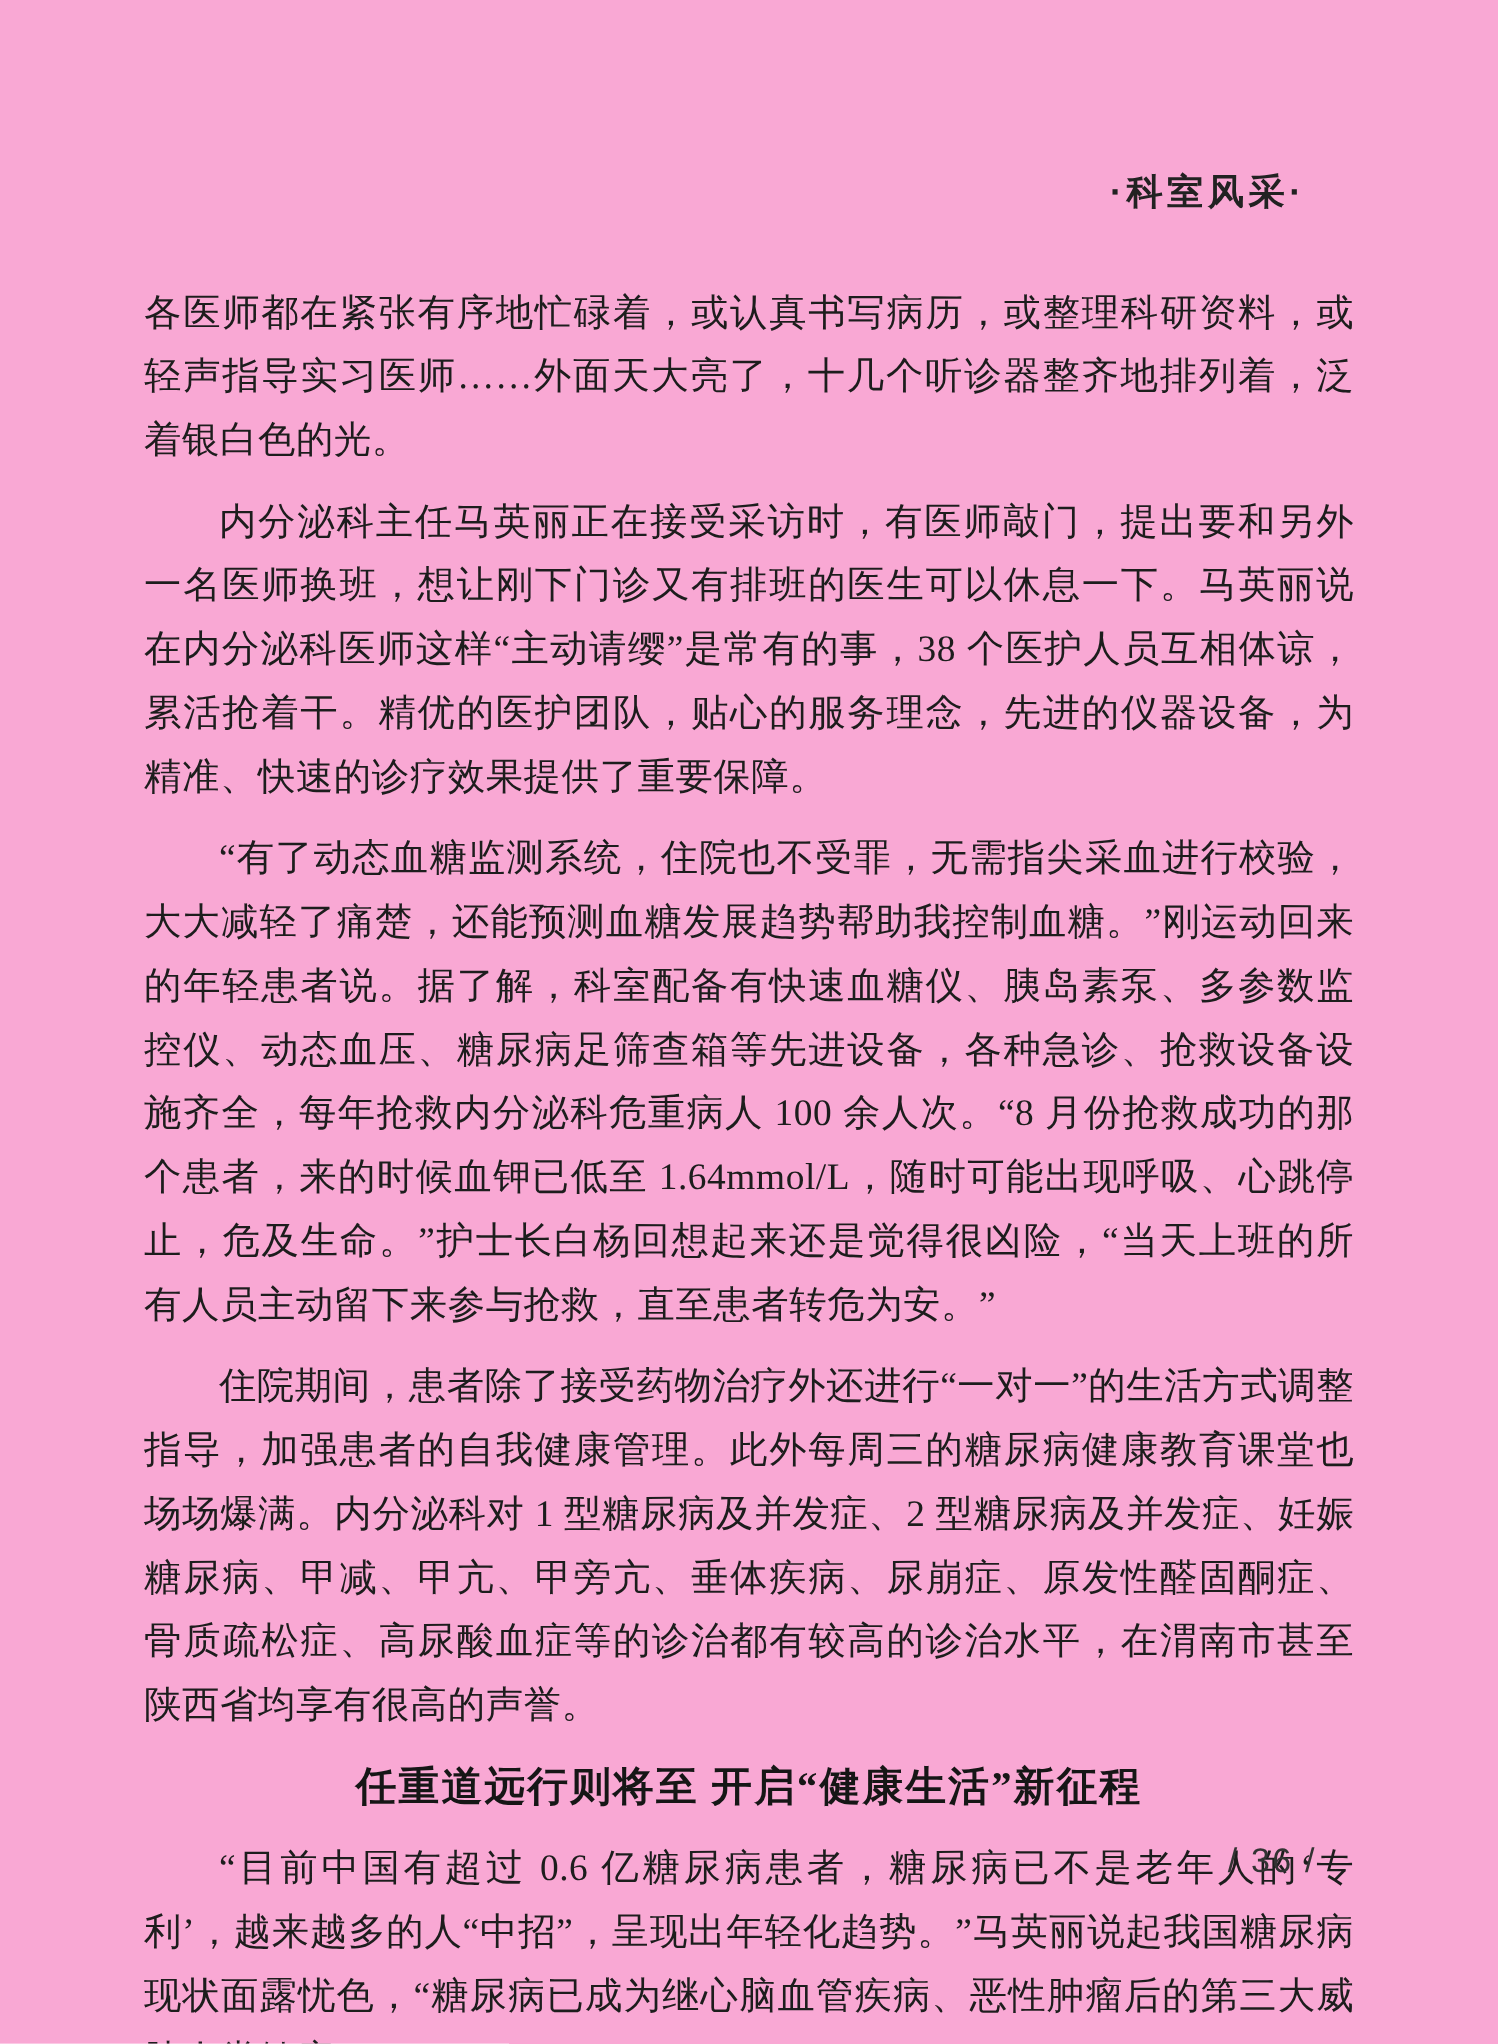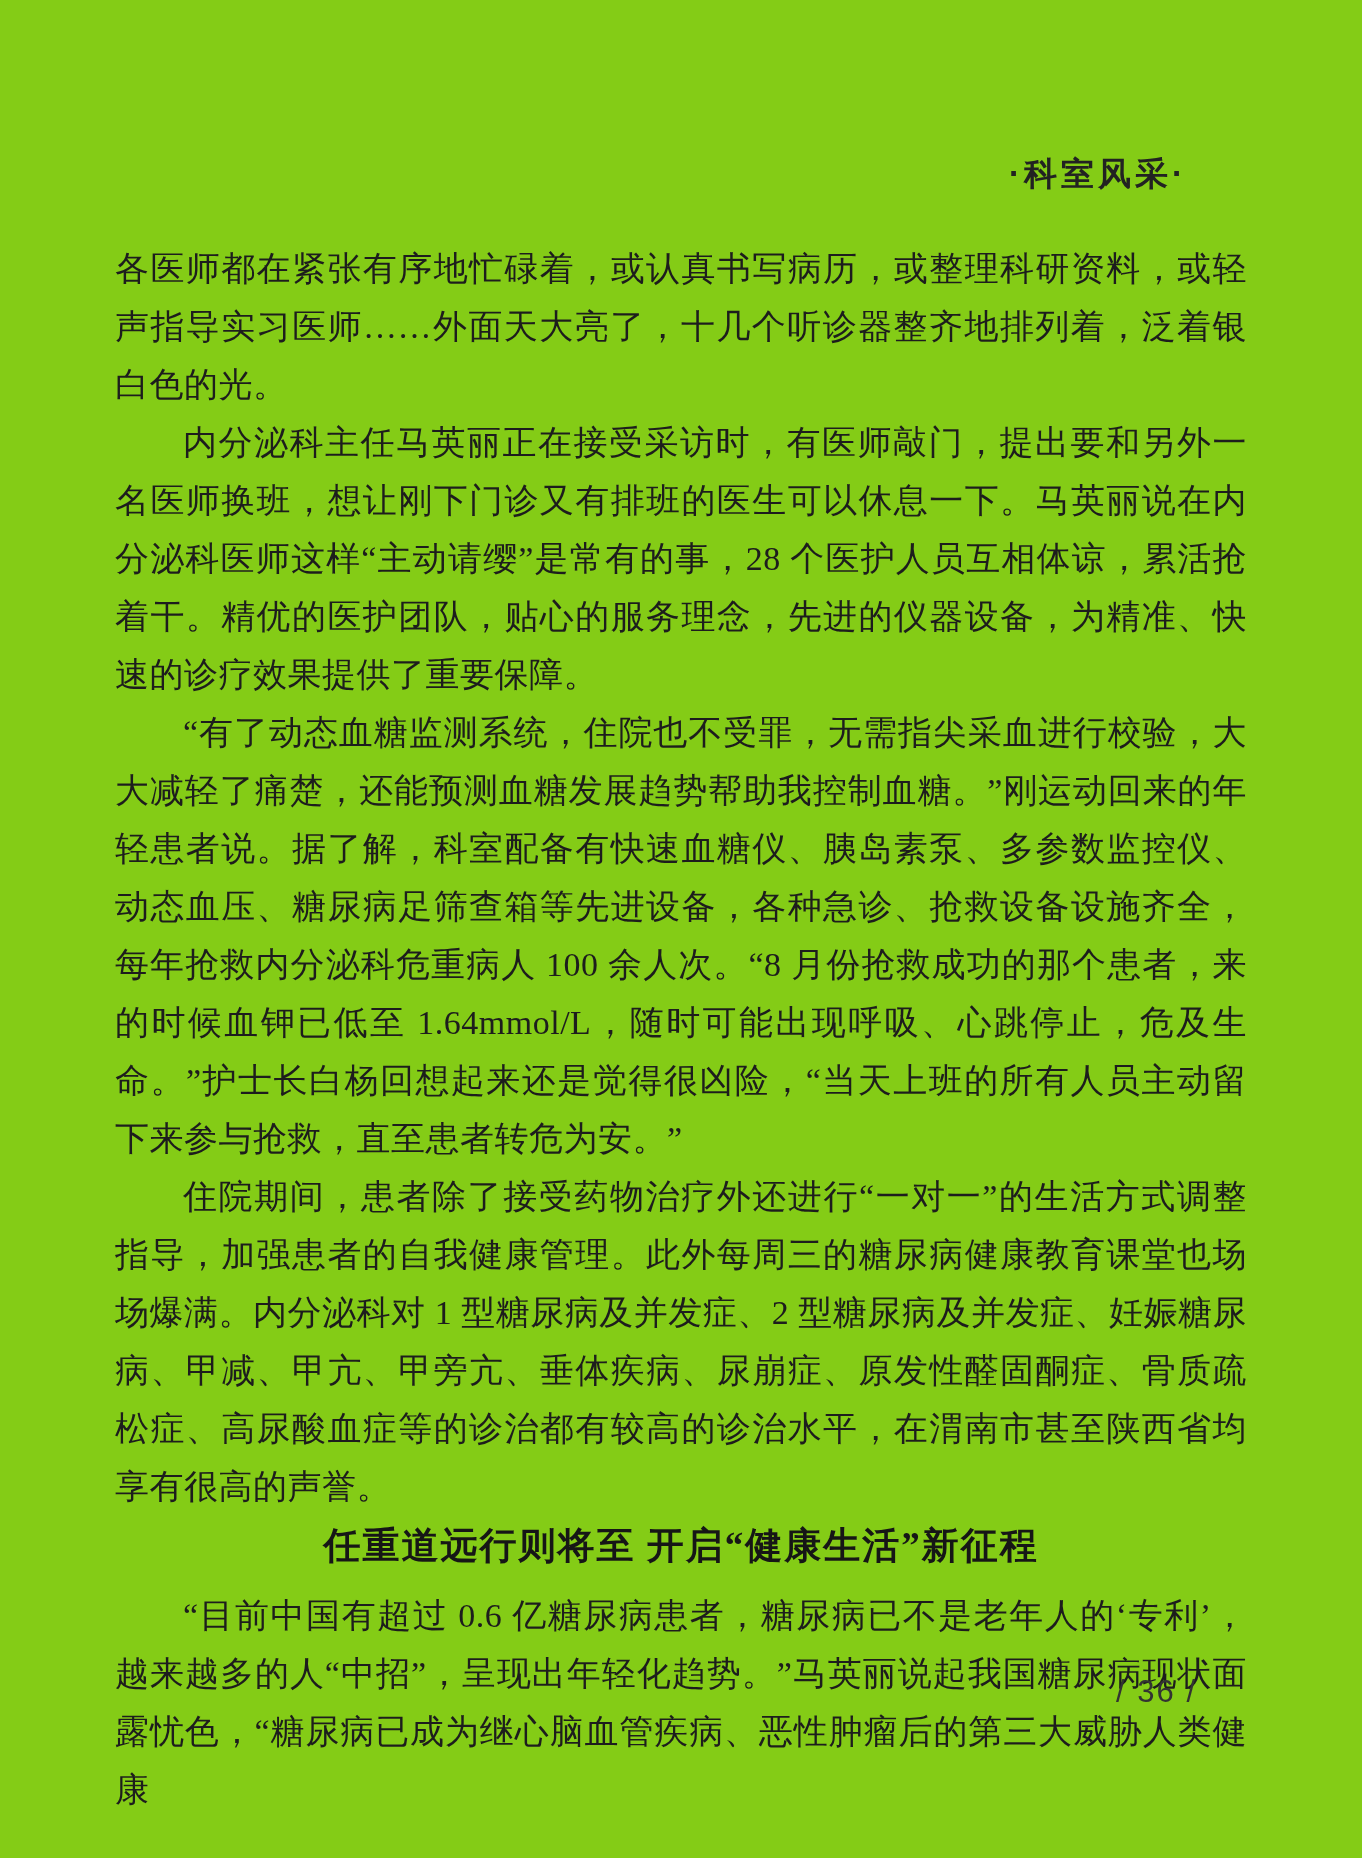--- a/index.html
+++ b/index.html
@@ -4,21 +4,21 @@
 <style>
   html, body {
     margin: 0;
     padding: 0;
     background: #ffffff;
   }
   .page {
     position: relative;
     width: 1362px;
     height: 1858px;
-    background: #84cc16;
+    background: #f9a8d4;
     overflow: hidden;
     font-family: "Liberation Serif", serif;
     color: #1d1d1d;
   }
   .page-header {
     position: absolute;
     top: 152px;
     left: 0;
     right: 175px;
     text-align: right;
@@ -30,21 +30,21 @@
     letter-spacing: 4px;
     color: #222222;
   }
   .article {
     position: absolute;
     left: 115px;
     top: 240px;
     width: 1132px;
   }
   .para {
-    margin: 0;
+    margin: 16px;
     font-size: 34px;
     line-height: 58px;
     text-align: justify;
     text-justify: inter-ideograph;
     color: #1d1d1d;
     letter-spacing: 0.5px;
   }
   .para.indent {
     text-indent: 2em;
   }
@@ -77,21 +77,21 @@
 <body>
 
 <div class="page">
 
   <header class="page-header">
     <span class="column-label">·科室风采·</span>
   </header>
 
   <main class="article">
     <p class="para">各医师都在紧张有序地忙碌着，或认真书写病历，或整理科研资料，或轻声指导实习医师……外面天大亮了，十几个听诊器整齐地排列着，泛着银白色的光。</p>
-    <p class="para indent">内分泌科主任马英丽正在接受采访时，有医师敲门，提出要和另外一名医师换班，想让刚下门诊又有排班的医生可以休息一下。马英丽说在内分泌科医师这样“主动请缨”是常有的事，28 个医护人员互相体谅，累活抢着干。精优的医护团队，贴心的服务理念，先进的仪器设备，为精准、快速的诊疗效果提供了重要保障。</p>
+    <p class="para indent">内分泌科主任马英丽正在接受采访时，有医师敲门，提出要和另外一名医师换班，想让刚下门诊又有排班的医生可以休息一下。马英丽说在内分泌科医师这样“主动请缨”是常有的事，38 个医护人员互相体谅，累活抢着干。精优的医护团队，贴心的服务理念，先进的仪器设备，为精准、快速的诊疗效果提供了重要保障。</p>
     <p class="para indent">“有了动态血糖监测系统，住院也不受罪，无需指尖采血进行校验，大大减轻了痛楚，还能预测血糖发展趋势帮助我控制血糖。”刚运动回来的年轻患者说。据了解，科室配备有快速血糖仪、胰岛素泵、多参数监控仪、动态血压、糖尿病足筛查箱等先进设备，各种急诊、抢救设备设施齐全，每年抢救内分泌科危重病人 100 余人次。“8 月份抢救成功的那个患者，来的时候血钾已低至 1.64mmol/L，随时可能出现呼吸、心跳停止，危及生命。”护士长白杨回想起来还是觉得很凶险，“当天上班的所有人员主动留下来参与抢救，直至患者转危为安。”</p>
     <p class="para indent">住院期间，患者除了接受药物治疗外还进行“一对一”的生活方式调整指导，加强患者的自我健康管理。此外每周三的糖尿病健康教育课堂也场场爆满。内分泌科对 1 型糖尿病及并发症、2 型糖尿病及并发症、妊娠糖尿病、甲减、甲亢、甲旁亢、垂体疾病、尿崩症、原发性醛固酮症、骨质疏松症、高尿酸血症等的诊治都有较高的诊治水平，在渭南市甚至陕西省均享有很高的声誉。</p>
     <h2 class="section-heading">任重道远行则将至  开启“健康生活”新征程</h2>
     <p class="para indent">“目前中国有超过 0.6 亿糖尿病患者，糖尿病已不是老年人的‘专利’，越来越多的人“中招”，呈现出年轻化趋势。”马英丽说起我国糖尿病现状面露忧色，“糖尿病已成为继心脑血管疾病、恶性肿瘤后的第三大威胁人类健康</p>
   </main>
 
   <footer class="page-footer">
     <span class="page-number">/ 36 /</span>
   </footer>
 

